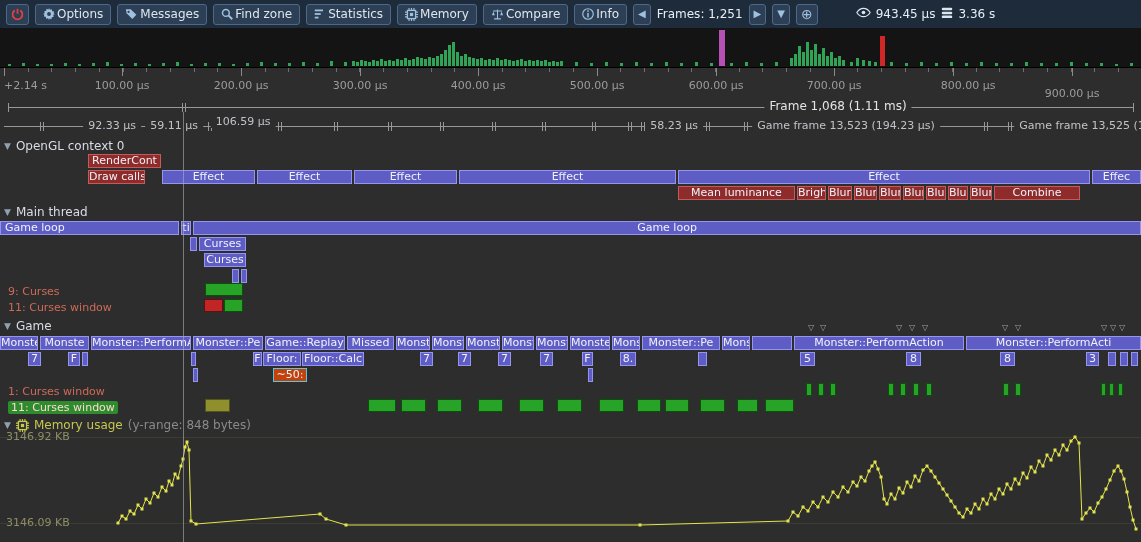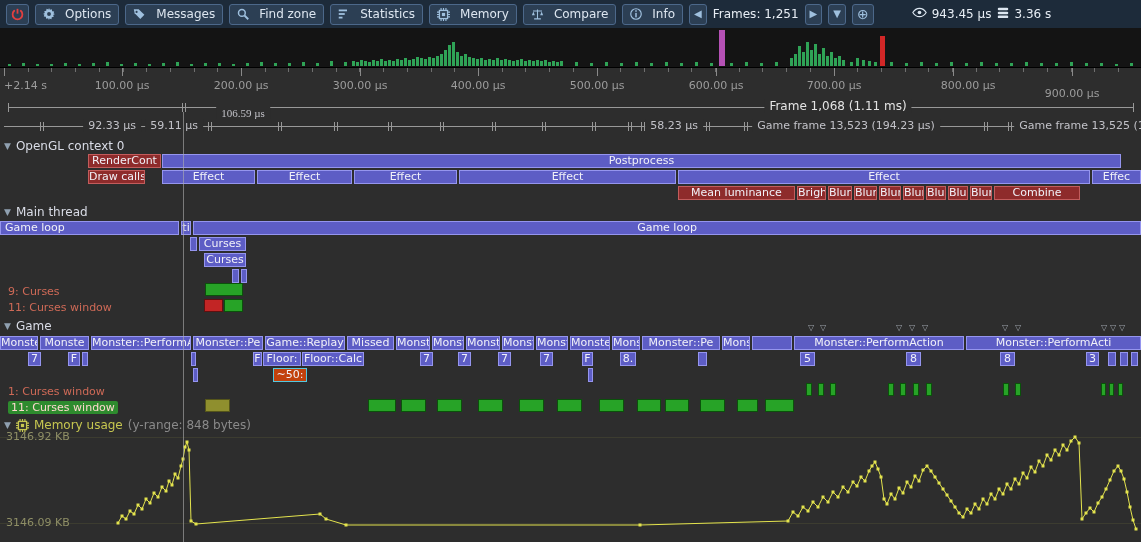--- a/index.html
+++ b/index.html
@@ -1,21 +1,21 @@
 <!DOCTYPE html>
 <html><head>
 <meta charset="utf-8">
 <style>
   *{box-sizing:border-box;margin:0;padding:0}
   html,body{width:1141px;height:542px;overflow:hidden}
   body{background:#2d2d2d;font-family:"DejaVu Sans",sans-serif;position:relative;color:#ddd}
   #stage{position:absolute;inset:0}
   
   #toolbar{position:absolute;left:0;top:0;width:1141px;height:28px;background:#1d2b3a;display:flex;align-items:center;gap:6px;padding:0 6px;z-index:5}
-  .tbtn{display:flex;align-items:center;gap:10px;background:#2c3f54;border:1px solid #4c688a;border-radius:3px;height:21px;padding:0 7px;font-size:12px;color:#dde6f0;cursor:pointer;font-family:"DejaVu Sans",sans-serif;white-space:nowrap}
+  .tbtn{display:flex;align-items:center;gap:2px;background:#2c3f54;border:1px solid #4c688a;border-radius:3px;height:21px;padding:0 7px;font-size:12px;color:#dde6f0;cursor:pointer;font-family:"DejaVu Sans",sans-serif;white-space:nowrap}
   .tbtn .icn{display:flex;align-items:center}
   .ticon{padding:0 4px;justify-content:center}
   .arrglyph{color:#9fc0de;font-size:10px;line-height:1}
   .crossglyph{color:#9fc0de;font-size:14px;line-height:1}
   .ttext{font-size:12px;color:#e8eef5;white-space:nowrap}
   .tstat{display:flex;align-items:center;gap:5px;font-size:12px;color:#e8eef5;white-space:nowrap}
   .spacer{width:26px}
   
   #histogram{position:absolute;left:0;top:28px;width:1141px;height:40px;background:#141414;border-bottom:1px solid #000}
   .hbar{position:absolute;cursor:pointer}
@@ -386,21 +386,21 @@
     <div class="ftick double" style="left: 628px; top: 122px;"></div>
     <div class="ftick double" style="left: 641px; top: 122px;"></div>
     <div class="ftick double" style="left: 706px; top: 122px;"></div>
     <div class="ftick double" style="left: 744px; top: 122px;"></div>
     <div class="ftick double" style="left: 772px; top: 122px;"></div>
     <div class="ftick double" style="left: 920px; top: 122px;"></div>
     <div class="ftick double" style="left: 984px; top: 122px;"></div>
     <div class="ftick double" style="left: 1008px; top: 122px;"></div>
     <div class="flabel small" style="left: 112px; top: 119px;">92.33 µs</div>
     <div class="flabel small" style="left: 174px; top: 119px;">59.11 µs</div>
-    <div class="flabel small" style="left: 243px; top: 107px; font-family: Liberation Serif, serif;">106.59 µs</div>
+    <div class="flabel small" style="left: 243px; top: 115px;">106.59 µs</div>
     <div class="flabel small" style="left: 674px; top: 119px;">58.23 µs</div>
     <div class="flabel small" style="left: 846px; top: 119px;">Game frame 13,523 (194.23 µs)</div>
     <div class="flabel small" style="left: 1082px; top: 119px;">Game frame 13,525 (1</div>
     <div class="shead" style="left: 4px; top: 139px;">
       <span class="tri">▼</span>
       <span>OpenGL context 0</span>
     </div>
     <div class="shead" style="left: 4px; top: 205px;">
       <span class="tri">▼</span>
       <span>Main thread</span>
@@ -415,21 +415,20 @@
         <svg width="13" height="13" viewBox="0 0 16 16">
           <rect x="3" y="3" width="10" height="10" fill="none" stroke="#c6c650" stroke-width="1.6"></rect>
           <rect x="6" y="6" width="4" height="4" fill="#c6c650"></rect>
           <path d="M5 0v3M8 0v3M11 0v3M5 13v3M8 13v3M11 13v3M0 5h3M0 8h3M0 11h3M13 5h3M13 8h3M13 11h3" stroke="#c6c650" stroke-width="1.4"></path>
         </svg>
       </span>
       <span class="memtitle">Memory usage</span>
       <span class="hsuffix">(y-range: 848 bytes)</span>
     </div>
     <div class="zone red" style="left: 88px; top: 154px; width: 73px;">RenderCont</div>
-    <div class="zone purple" style="left: 162px; top: 154px; width: 959px;">Postprocess</div>
     <div class="zone red" style="left: 88px; top: 170px; width: 57px;">Draw calls</div>
     <div class="zone purple" style="left: 162px; top: 170px; width: 93px;">Effect</div>
     <div class="zone purple" style="left: 257px; top: 170px; width: 95px;">Effect</div>
     <div class="zone purple" style="left: 354px; top: 170px; width: 103px;">Effect</div>
     <div class="zone purple" style="left: 459px; top: 170px; width: 217px;">Effect</div>
     <div class="zone purple" style="left: 678px; top: 170px; width: 412px;">Effect</div>
     <div class="zone purple" style="left: 1092px; top: 170px; width: 49px;">Effec</div>
     <div class="zone red" style="left: 678px; top: 186px; width: 117px;">Mean luminance</div>
     <div class="zone red" style="left: 797px; top: 186px; width: 29px;">Brigh</div>
     <div class="zone red" style="left: 828px; top: 186px; width: 24px;">Blur</div>

